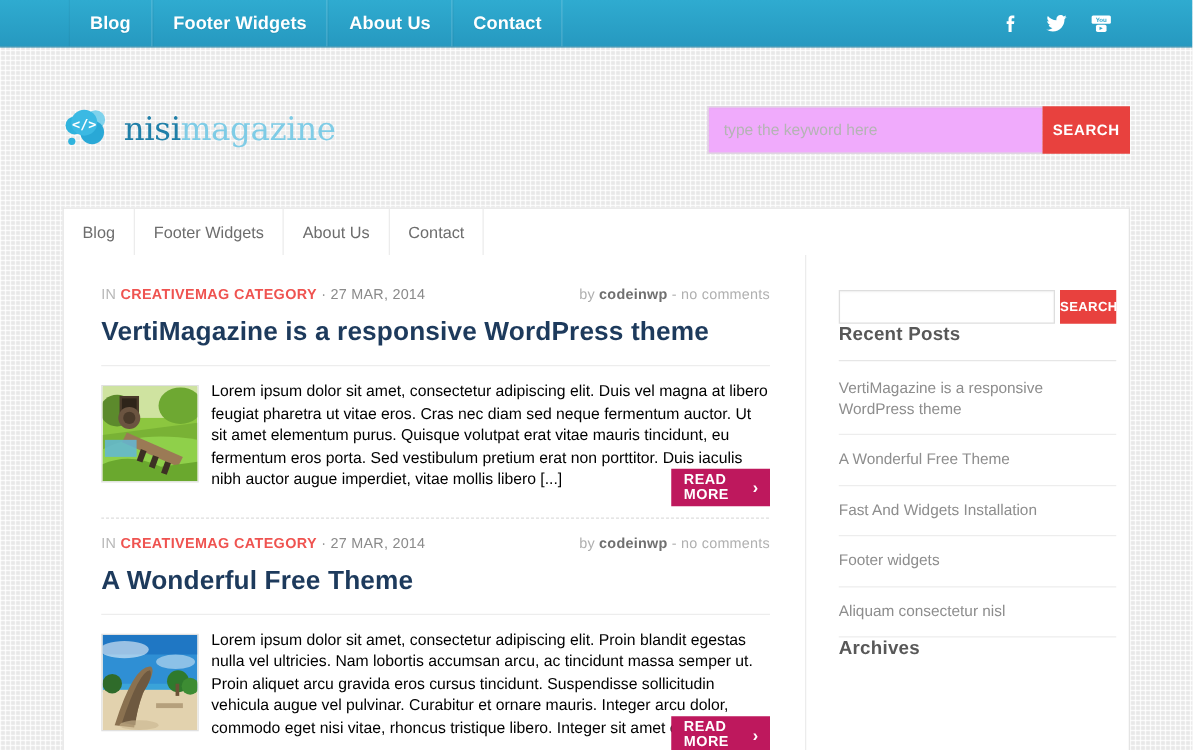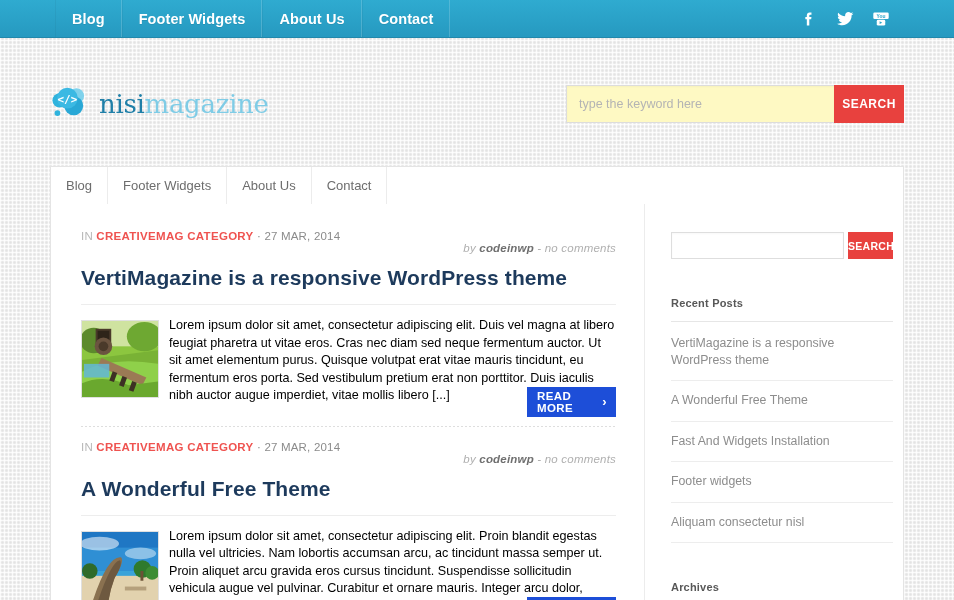--- a/index.html
+++ b/index.html
@@ -103,21 +103,21 @@
     display: flex;
     align-items: stretch;
     height: 38px;
     margin-top: 4px;
   }
   .header-search-input {
     width: 268px;
     height: 38px;
     border: 1px solid #dcdcdc;
     border-right: none;
-    background: #fef9c3;
+    background: #f0abfc;
     padding: 0 12px;
     font-family: "Liberation Sans Narrow", "Liberation Sans", sans-serif;
     font-size: 12.5px;
     color: #555;
     outline: none;
     box-shadow: inset 0 1px 2px rgba(0,0,0,0.035);
   }
   .header-search-input::placeholder { color: #b4b4b4; }
   .header-search-btn {
     width: 70px;
@@ -176,27 +176,26 @@
   .post { position: relative; }
   .post + .post { margin-top: 3px; }
 
   .post-meta {
     display: flex;
     align-items: baseline;
     font-family: "Liberation Sans Narrow", "Liberation Sans", sans-serif;
     font-size: 11.5px;
     color: #9a9a9a;
     letter-spacing: 0.2px;
-    flex-direction: column;
   }
   .post-meta-left { white-space: nowrap; }
   .meta-in { color: #b8b8b8; }
   .meta-cat { color: #ef5350; font-weight: bold; letter-spacing: 0.3px; cursor: pointer; }
   .meta-date { color: #8b8b8b; }
-  .post-meta-right { margin-left: auto; white-space: nowrap; font-style: italic; }
+  .post-meta-right { margin-left: auto; white-space: nowrap; }
   .meta-author { color: #6f6f6f; font-weight: bold; }
   .meta-comments { color: #b0b0b0; }
 
   .post-title {
     font-family: "Liberation Sans Narrow", "Liberation Sans", sans-serif;
     font-size: 21px;
     font-weight: bold;
     color: #1d3a5c;
     margin-top: 12px;
     letter-spacing: 0.1px;
@@ -236,23 +235,23 @@
     display: flex;
     justify-content: flex-end;
     margin-top: -18px;
     position: relative;
     z-index: 3;
   }
   .readmore {
     display: flex;
     align-items: center;
     justify-content: space-between;
-    width: 89px;
+    width: 79px;
     height: 30px;
-    background: #1d4ed8;
+    background: #be185d;
     color: #ffffff;
     font-family: "Liberation Sans Narrow", "Liberation Sans", sans-serif;
     font-size: 11.5px;
     font-weight: bold;
     letter-spacing: 0.4px;
     padding: 0 9px 0 10px;
     text-decoration: none;
     cursor: pointer;
     margin-left: 26px;
   }
@@ -289,24 +288,23 @@
     font-family: "Liberation Sans Narrow", "Liberation Sans", sans-serif;
     font-size: 10.5px;
     font-weight: bold;
     letter-spacing: 0.3px;
     cursor: pointer;
     margin-left: 4px;
   }
 
   .widget-title {
     font-family: "Liberation Sans Narrow", "Liberation Sans", sans-serif;
-    font-size: 11px;
+    font-size: 15px;
     font-weight: bold;
     color: #585858;
-    margin-top: 38px;
     letter-spacing: 0.2px;
   }
   .widget-title-rule { height: 1px; background: #e6e6e6; margin-top: 12px; }
 
   .recent-list { list-style: none; }
   .recent-item {
     font-size: 12.3px;
     line-height: 16.5px;
     color: #8d8d8d;
     padding: 11px 0 12px 0;

